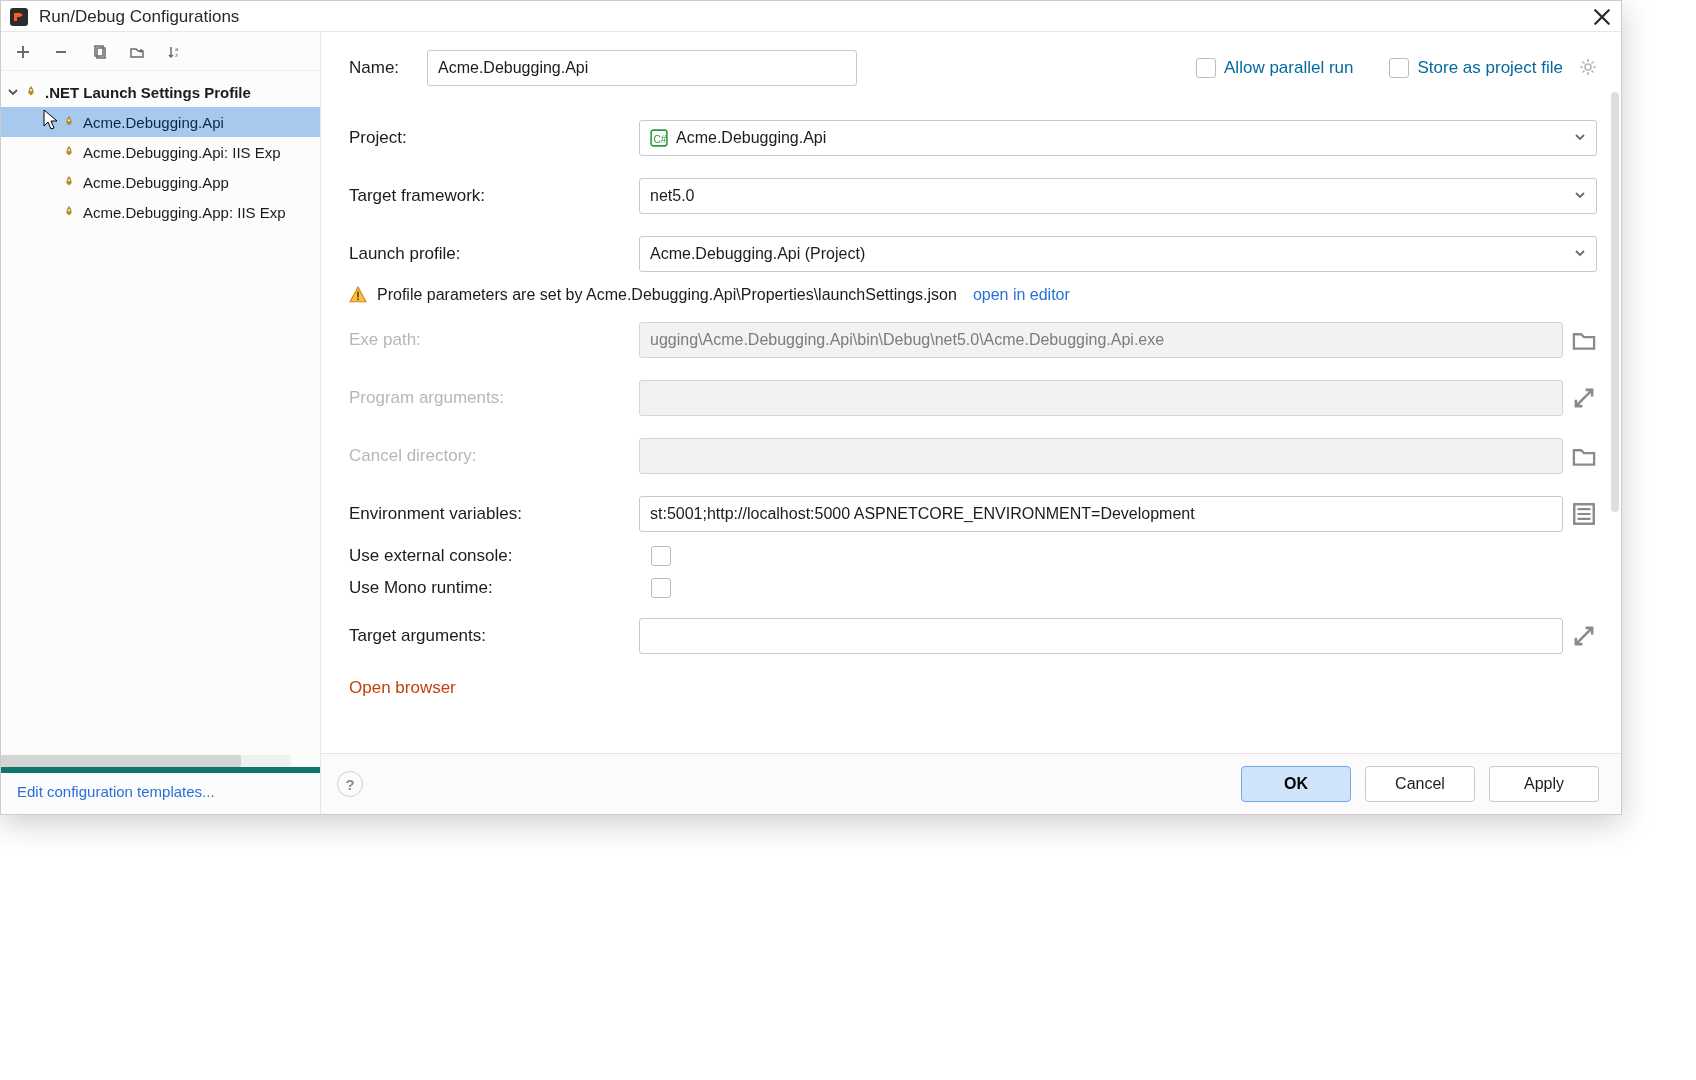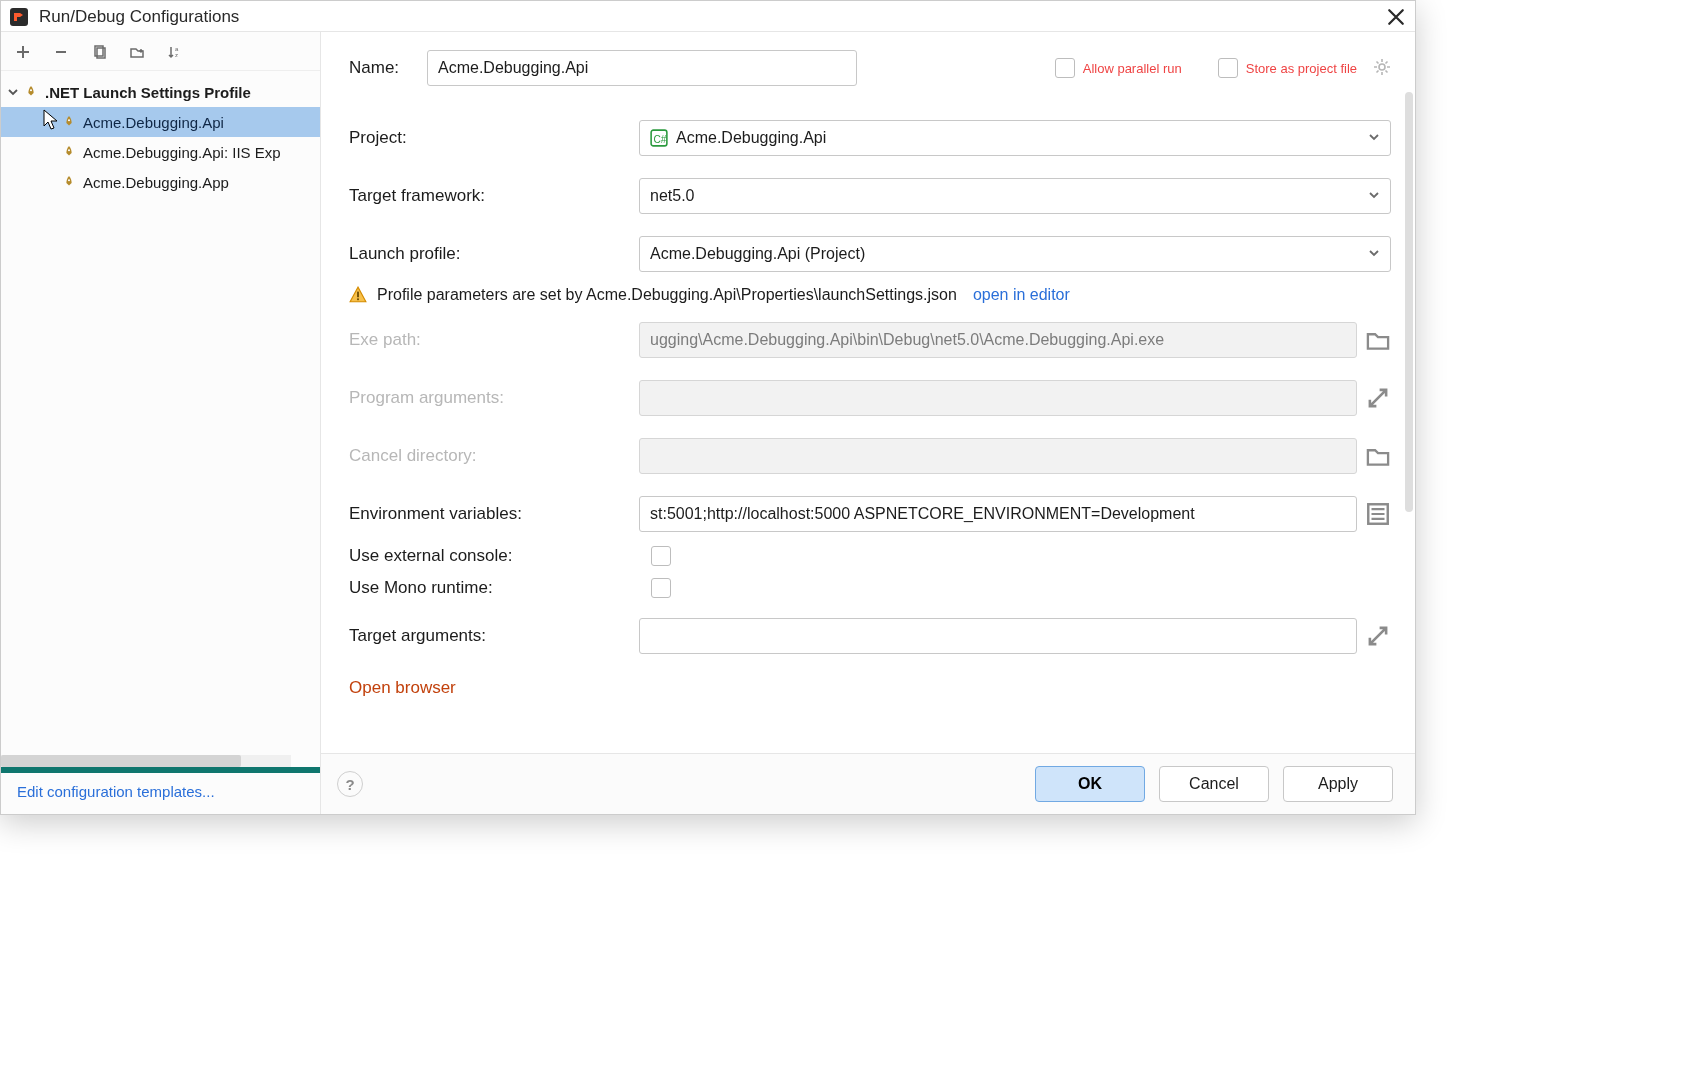--- a/index.html
+++ b/index.html
@@ -1,17 +1,17 @@
 <!DOCTYPE html>
 <html><head>
 <meta charset="utf-8">
 <style>
 * { box-sizing: border-box; margin: 0; padding: 0; }
 body { font-family: "Segoe UI", Arial, sans-serif; font-size: 15px; color: #1c1c1c; background: #fff; width: 1696px; height: 1080px; overflow: hidden; }
-.dialog { width: 1416px; height: 815px; background: #fff; border: 1px solid #ccc; box-shadow: 0 8px 30px rgba(0,0,0,0.2); position: relative; display: flex; flex-direction: column; }
+.dialog { width: 1622px; height: 815px; background: #fff; border: 1px solid #ccc; box-shadow: 0 8px 30px rgba(0,0,0,0.2); position: relative; display: flex; flex-direction: column; }
 .titlebar { display: flex; align-items: center; padding: 6px 10px 4px 8px; border-bottom: 1px solid #e6e6e6; }
 .titlebar .appicon { width: 20px; height: 20px; margin-right: 10px; }
 .titlebar .title { font-size: 17px; color: #2a2a2a; flex: 1; }
 .titlebar .close { width: 18px; height: 18px; cursor: pointer; color: #2a2a2a; }
 .body { display: flex; flex: 1; min-height: 0; }
 .sidebar { width: 320px; border-right: 1px solid #e6e6e6; display: flex; flex-direction: column; background: #fcfcfc; }
 .tree-toolbar { display: flex; align-items: center; gap: 18px; padding: 10px 12px 8px 12px; border-bottom: 1px solid #eee; }
 .tb-btn { width: 20px; height: 20px; display: inline-flex; align-items: center; justify-content: center; color: #6b6b6b; cursor: pointer; }
 .tree { flex: 1; overflow: hidden; padding-top: 6px; position: relative; }
 .tree-row { display: flex; align-items: center; height: 30px; font-size: 15px; color: #1c1c1c; white-space: nowrap; overflow: hidden; }
@@ -34,21 +34,21 @@
 .select { width: 100%; height: 36px; border: 1px solid #c8c8c8; border-radius: 3px; padding: 0 36px 0 10px; font-size: 16px; color: #1c1c1c; background: #fff; display: flex; align-items: center; position: relative; cursor: pointer; }
 .select .chev { position: absolute; right: 10px; top: 50%; transform: translateY(-50%); color: #6b6b6b; }
 .select .lead-icon { width: 18px; height: 18px; margin-right: 8px; color: #2b9a3e; flex-shrink: 0; }
 .trailing-icon { width: 26px; height: 26px; margin-left: 8px; color: #8b8b8b; cursor: pointer; display: inline-flex; align-items: center; justify-content: center; flex-shrink: 0; }
 .field-wrap { display: flex; align-items: center; }
 .topline { display: flex; align-items: center; margin-bottom: 34px; gap: 8px; }
 .topline .name-label { font-size: 17px; width: 70px; }
 .topline .name-input { width: 430px; }
 .topline .spacer { flex: 1; }
 .chk { width: 20px; height: 20px; border: 1px solid #bdbdbd; border-radius: 3px; background: #fff; cursor: pointer; display: inline-block; }
-.chklabel { font-size: 13px; color: #ef4444; }
+.chklabel { font-size: 17px; color: #0369a1; }
 .gear { color: #b6b6b6; cursor: pointer; }
 .warning-row { display: flex; align-items: center; font-size: 16px; color: #1c1c1c; padding-left: 0; margin-bottom: 18px; }
 .warning-row .warn-icon { width: 18px; height: 18px; margin-right: 10px; color: #f0a21a; flex-shrink: 0; }
 .warning-row a { color: #2a6fd9; margin-left: 16px; cursor: pointer; }
 .checkbox-row { display: flex; align-items: flex-end; margin-bottom: 12px; gap: 12px; }
 .checkbox-row .label { width: 290px; font-size: 17px; }
 .section-hdr { font-size: 17px; color: #c2410c; margin-top: 24px; }
 .form-scrollbar { position: absolute; right: 2px; top: 60px; width: 8px; height: 420px; background: #dedede; border-radius: 4px; }
 .footer { display: flex; align-items: center; border-top: 1px solid #e6e6e6; padding: 12px 22px 12px 16px; gap: 14px; background: #fbfbfb; }
 .footer .help { width: 26px; height: 26px; border: 1px solid #cfcfcf; border-radius: 50%; display: inline-flex; align-items: center; justify-content: center; color: #8a8a8a; font-weight: bold; cursor: pointer; }
@@ -144,20 +144,29 @@
         </div>
         <div class="tree-row" style="padding-left:60px">
           <span class="tree-icon">
               <svg viewBox="0 0 16 16" width="14" height="14">
                 <path d="M8 1c2 2 3 5 3 8l-3 3-3-3c0-3 1-6 3-8z" fill="#b58b2c"></path>
                 <circle cx="8" cy="6" r="1.2" fill="#fff"></circle>
               </svg>
             </span>
           <span>Acme.Debugging.App</span>
         </div>
+        <div class="tree-row" style="padding-left:60px">
+          <span class="tree-icon">
+              <svg viewBox="0 0 16 16" width="14" height="14">
+                <path d="M8 1c2 2 3 5 3 8l-3 3-3-3c0-3 1-6 3-8z" fill="#b58b2c"></path>
+                <circle cx="8" cy="6" r="1.2" fill="#fff"></circle>
+              </svg>
+            </span>
+          <span>Acme.Debugging.App: IIS Exp</span>
+        </div>
         <div class="sidebar-scroll">
             <div class="thumb"></div>
           </div>
         <div class="cursor" style="left:42px; top:38px;">
           <svg viewBox="0 0 16 22">
               <path d="M1 1l0 16 4-4 3 7 3-1-3-7h6z" fill="#fff" stroke="#000" stroke-width="1"></path>
             </svg>
         </div>
       </div>
       <div class="templates">

